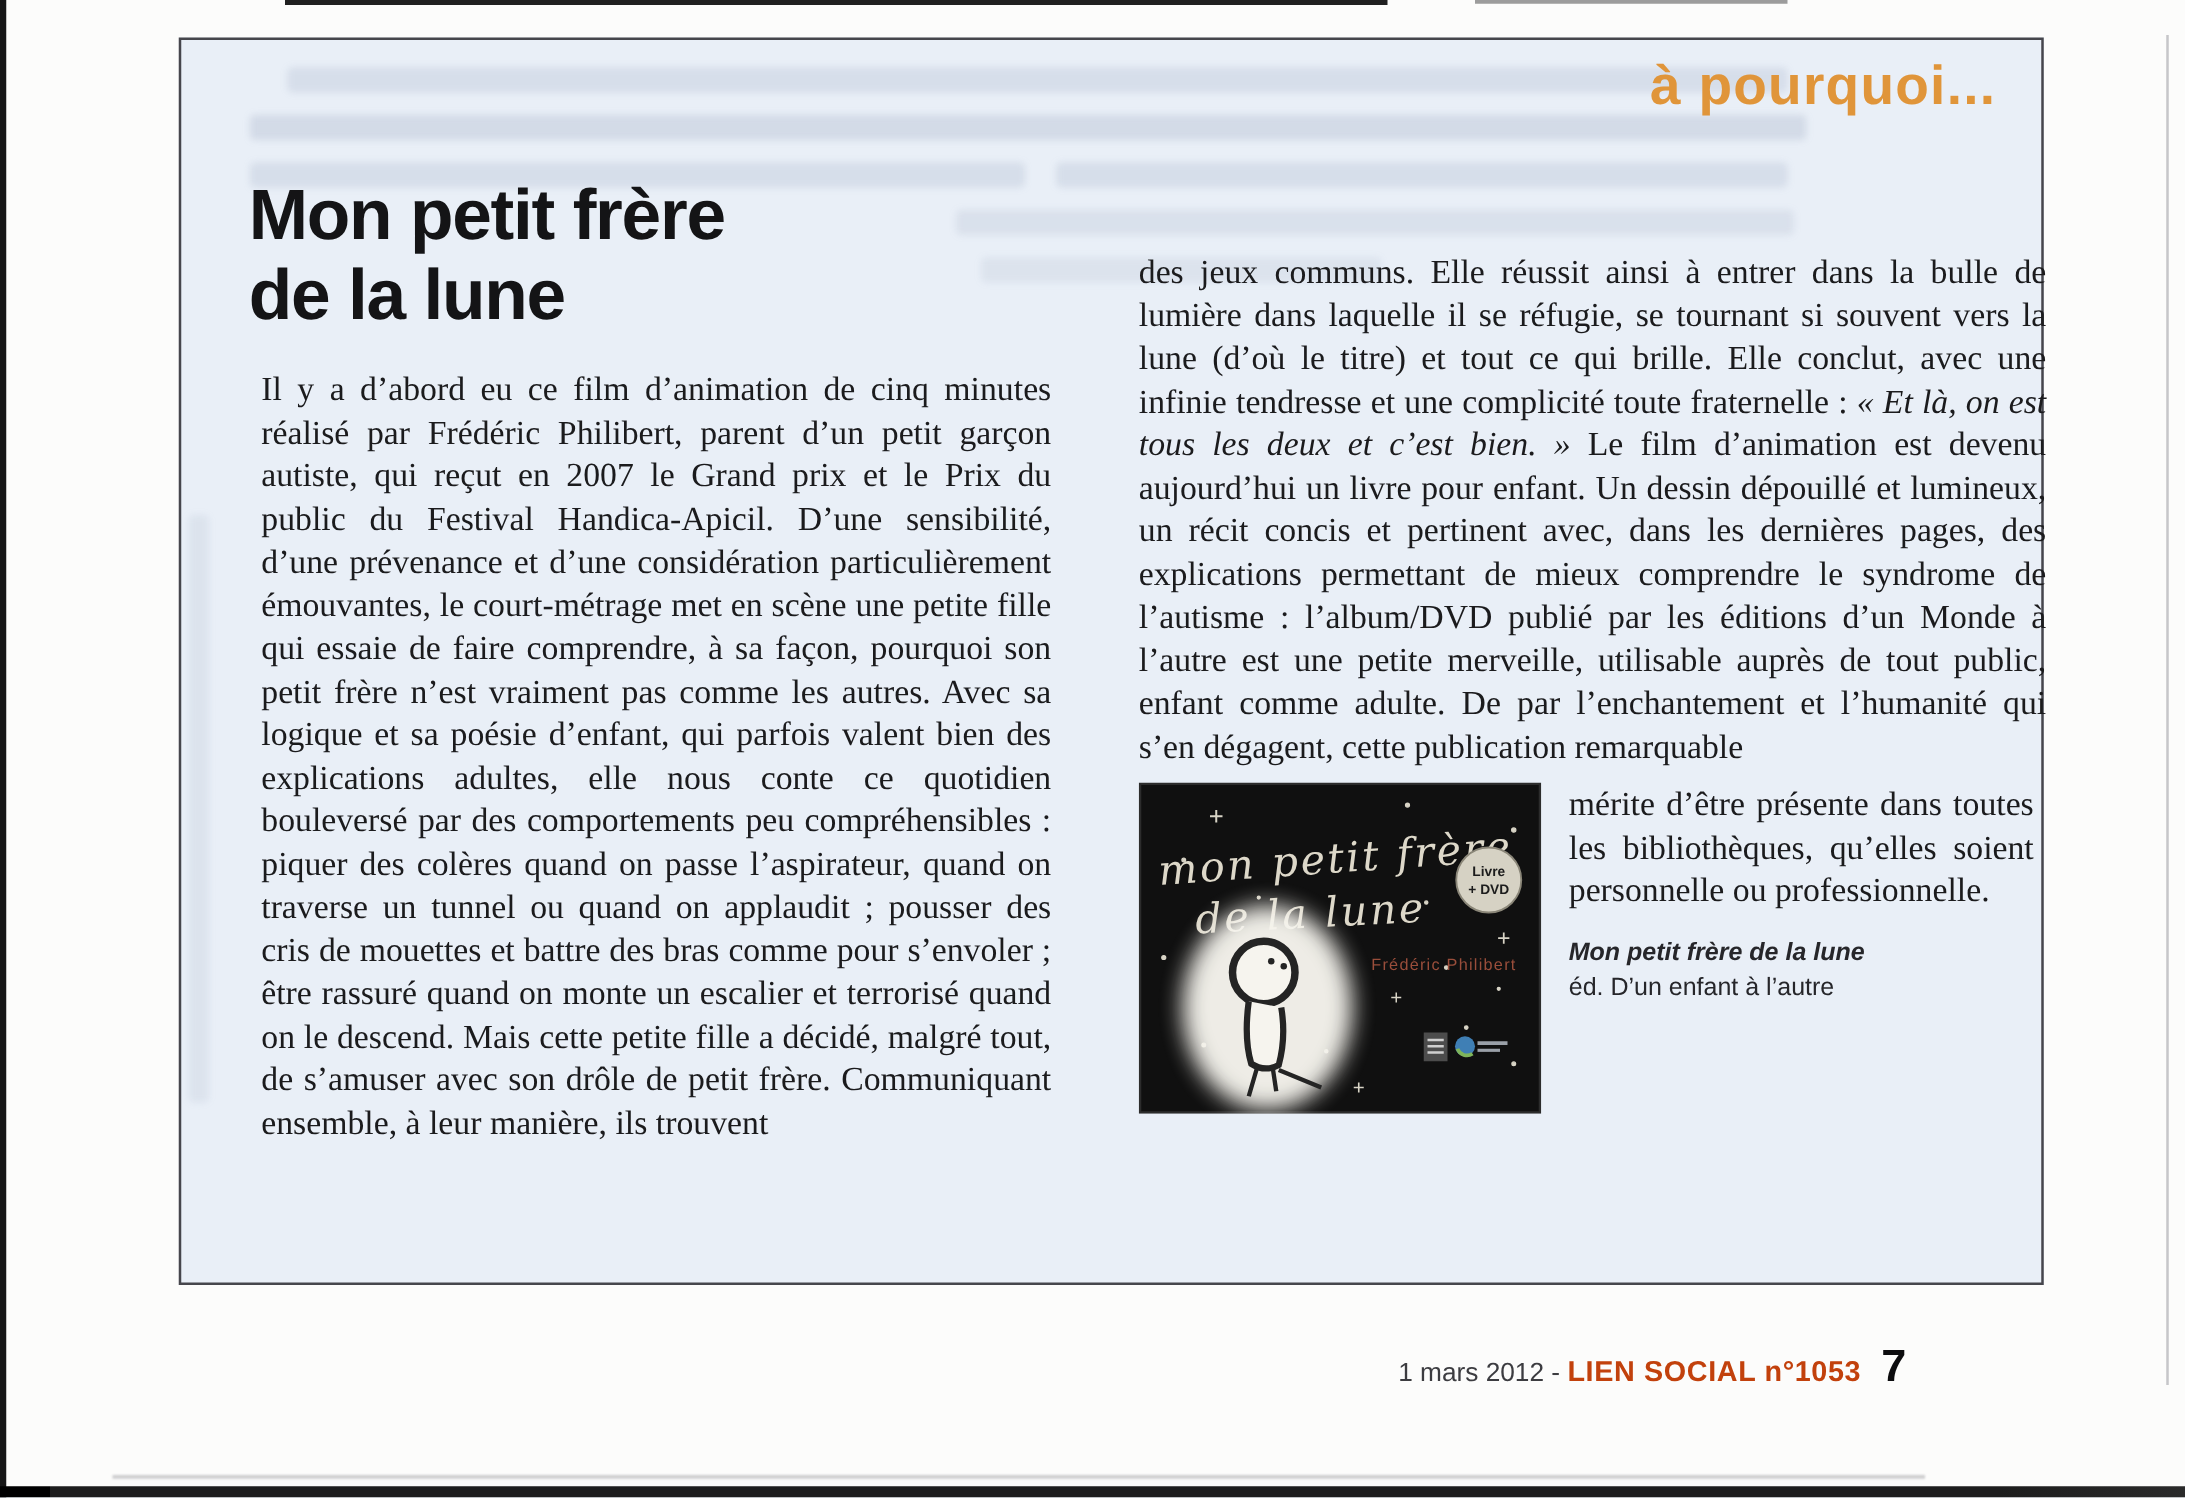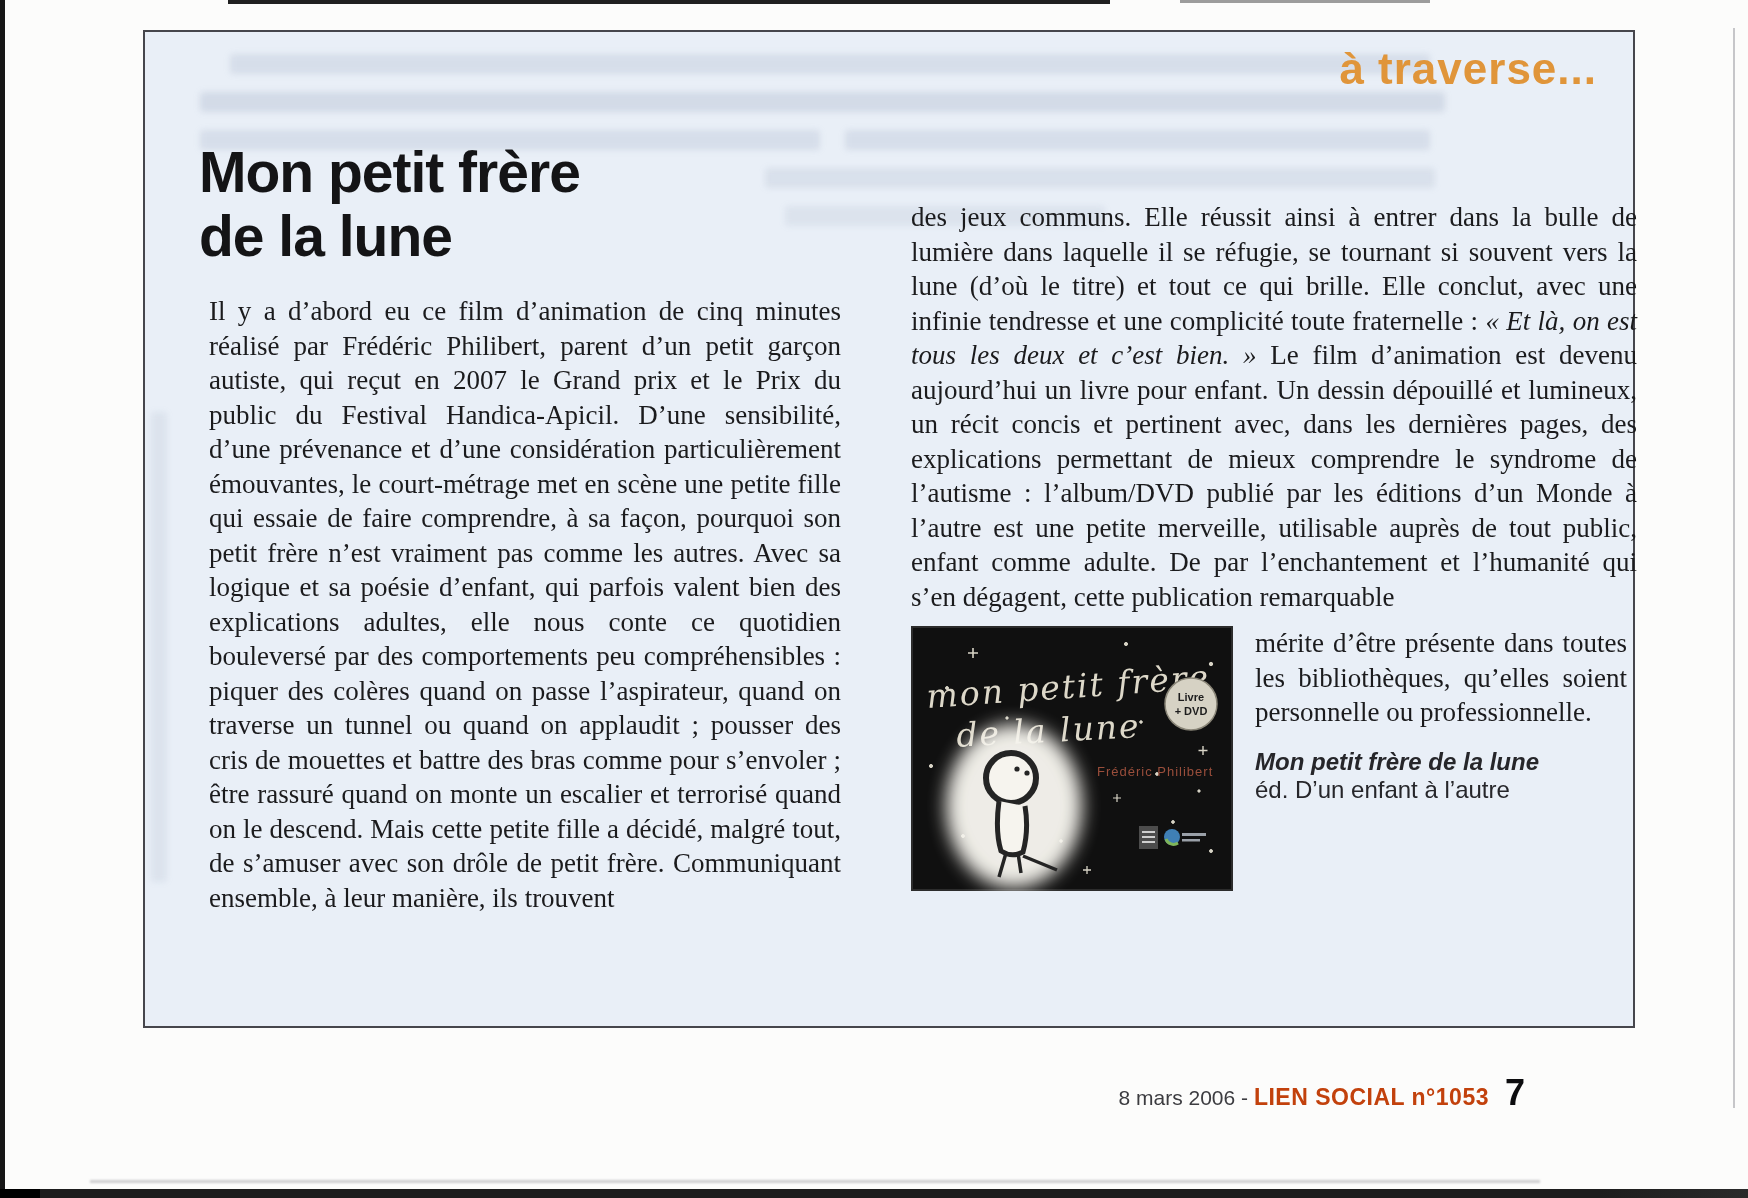--- a/index.html
+++ b/index.html
@@ -48,21 +48,21 @@
   }
   .col-left{position:absolute;left:64px;top:262px;width:632px;}
   .col-right{position:absolute;left:766px;top:168px;width:726px;}
   .col-right p{margin:0;}
   .quote-italic{font-style:italic;}
 
   .media-row{display:flex;margin-top:12px;}
   .cover-svg{flex:0 0 auto;display:block;}
   .media-right{margin-left:22px;width:372px;}
   .wrap-text{width:372px;}
-  .caption{margin-top:18px;font-family:"Liberation Sans",sans-serif;font-size:24px;line-height:28px;color:#26262a;}
+  .caption{margin-top:18px;font-family:"Liberation Sans",sans-serif;font-size:20px;line-height:28px;color:#26262a;}
   .caption .cap-title{font-style:italic;font-weight:bold;}
 
   
   .footer{
     position:absolute;left:1000px;top:1072px;width:525px;
     display:flex;justify-content:flex-end;align-items:baseline;
   }
   .footer .f-date{font-size:21px;color:#3c3c40;white-space:pre;}
   .footer .f-mag{font-size:23px;font-weight:bold;color:#c2410c;letter-spacing:.5px;}
   .footer .f-page{font-size:36px;font-weight:bold;color:#0c0c0e;margin-left:16px;}
@@ -80,21 +80,21 @@
 <div class="article-box">
 
   <div class="ghost g1"></div>
   <div class="ghost g2"></div>
   <div class="ghost g3"></div>
   <div class="ghost g3b"></div>
   <div class="ghost g4"></div>
   <div class="ghost g5"></div>
   <div class="ghost g-side"></div>
 
-  <div class="banner">à traverse...</div>
+  <div class="banner">à pourquoi...</div>
 
   <div class="title">
     <div>Mon petit frère</div>
     <div>de la lune</div>
   </div>
 
   <div class="body-text col-left">Il y a d’abord eu ce film d’animation de cinq minutes réalisé par Frédéric Philibert, parent d’un petit garçon autiste, qui reçut en 2007 le Grand prix et le Prix du public du Festival Handica-Apicil. D’une sensibilité, d’une prévenance et d’une considération particulièrement émouvantes, le court-métrage met en scène une petite fille qui essaie de faire comprendre, à sa façon, pourquoi son petit frère n’est vraiment pas comme les autres. Avec sa logique et sa poésie d’enfant, qui parfois valent bien des explications adultes, elle nous conte ce quotidien bouleversé par des comportements peu compréhensibles : piquer des colères quand on passe l’aspirateur, quand on traverse un tunnel ou quand on applaudit ; pousser des cris de mouettes et battre des bras comme pour s’envoler ; être rassuré quand on monte un escalier et terrorisé quand on le descend. Mais cette petite fille a décidé, malgré tout, de s’amuser avec son drôle de petit frère. Communiquant ensemble, à leur manière, ils trouvent</div>
 
   <div class="body-text col-right">
     <p><span>des jeux communs. Elle réussit ainsi à entrer dans la bulle de lumière dans laquelle il se réfugie, se tournant si souvent vers la lune (d’où le titre) et tout ce qui brille. Elle conclut, avec une infinie tendresse et une complicité toute fraternelle : </span><span class="quote-italic">« Et là, on est tous les deux et c’est bien. »</span><span> Le film d’animation est devenu aujourd’hui un livre pour enfant. Un dessin dépouillé et lumineux, un récit concis et pertinent avec, dans les dernières pages, des explications permettant de mieux comprendre le syndrome de l’autisme : l’album/DVD publié par les éditions d’un Monde à l’autre est une petite merveille, utilisable auprès de tout public, enfant comme adulte. De par l’enchantement et l’humanité qui s’en dégagent, cette publication remarquable</span></p>
@@ -168,16 +168,16 @@
         <div class="caption">
           <div class="cap-title">Mon petit frère de la lune</div>
           <div>éd. D’un enfant à l’autre</div>
         </div>
       </div>
     </div>
   </div>
 </div>
 
 <div class="footer">
-  <span class="f-date">8 mars 2006 - </span>
+  <span class="f-date">1 mars 2012 - </span>
   <span class="f-mag">LIEN SOCIAL n°1053</span>
   <span class="f-page">7</span>
 </div>
 
 </body></html>

